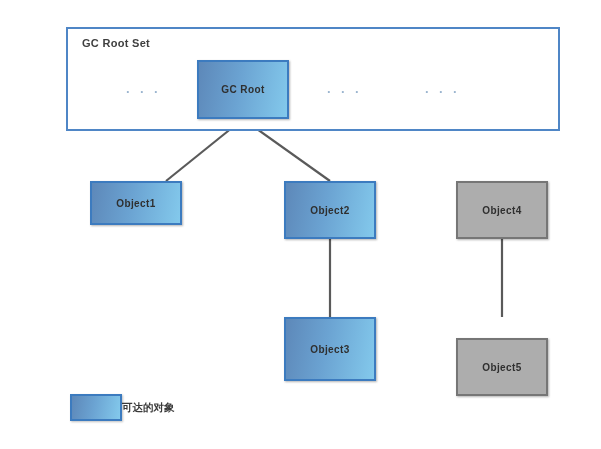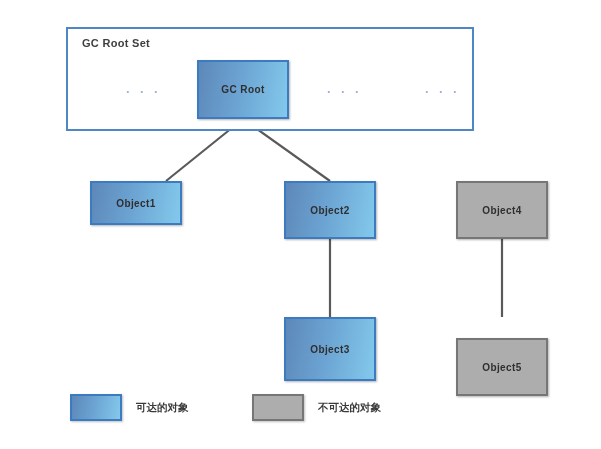--- a/index.html
+++ b/index.html
@@ -30,21 +30,21 @@
     width: 601px;
     height: 449px;
     pointer-events: none;
   }
 
   
   .root-set {
     position: absolute;
     left: 66px;
     top: 27px;
-    width: 408px;
+    width: 494px;
     height: 104px;
     border: 2px solid #4f86c6;
     background: #ffffff;
     box-sizing: border-box;
   }
   .root-set-title {
     position: absolute;
     left: 14px;
     top: 8px;
     font-size: 11px;
@@ -117,21 +117,20 @@
     background: linear-gradient(100deg, #5d88b9 0%, #6ba3d2 45%, #83c9ec 100%);
     border: 2px solid #3c7bbf;
     box-shadow: 1px 1px 2px rgba(0,0,0,0.25);
   }
   .legend-swatch.gray {
     background: #adadad;
     border: 2px solid #767676;
     box-shadow: 1px 1px 2px rgba(0,0,0,0.25);
   }
   .legend-label {
-    margin-left: 14px;
     font-size: 10.5px;
     font-weight: bold;
     color: #3a3a3a;
     white-space: nowrap;
   }
 </style>
 </head>
 <body>
 
 <div id="canvas">
@@ -161,18 +160,14 @@
 
   <div class="node gray node-object4">Object4</div>
 
   <div class="node gray node-object5">Object5</div>
 
   <div class="legend-item legend-1">
     <div class="legend-swatch blue"></div>
     <div class="legend-label">可达的对象</div>
   </div>
 
-  <div class="legend-item legend-2">
-    <div class="legend-swatch gray"></div>
-    <div class="legend-label">不可达的对象</div>
-  </div>
 
 </div>
 
 </body></html>

